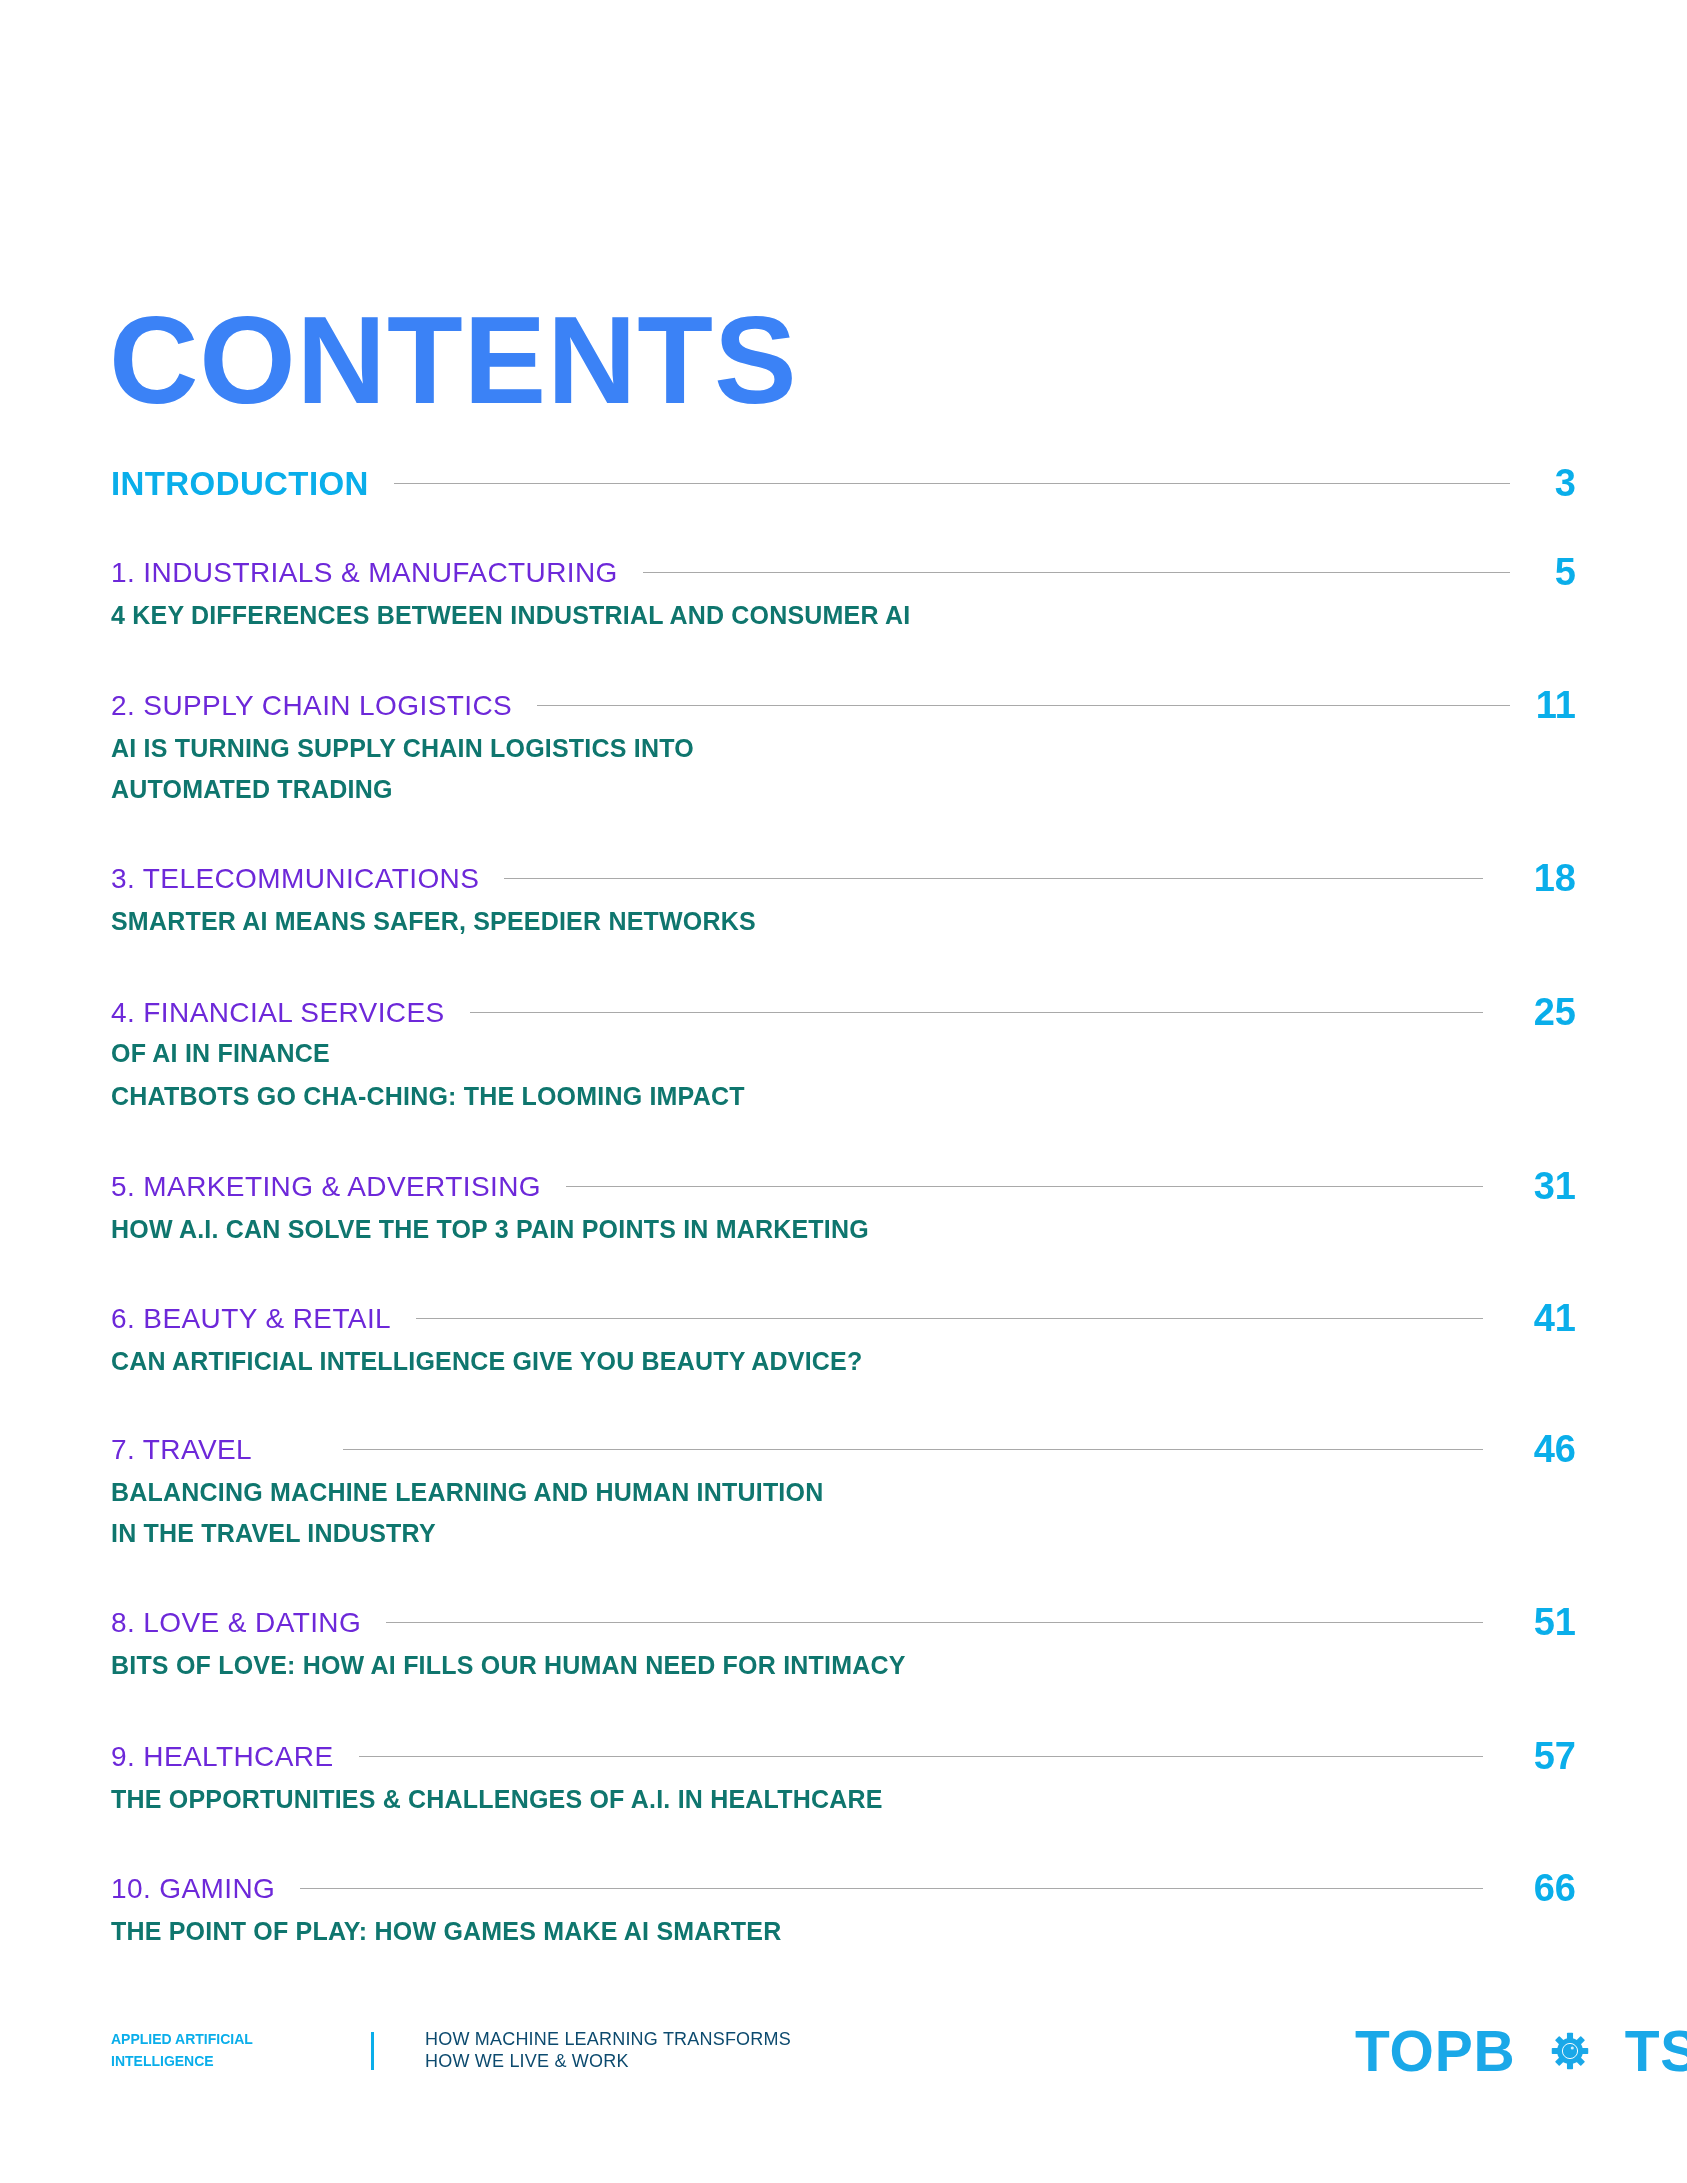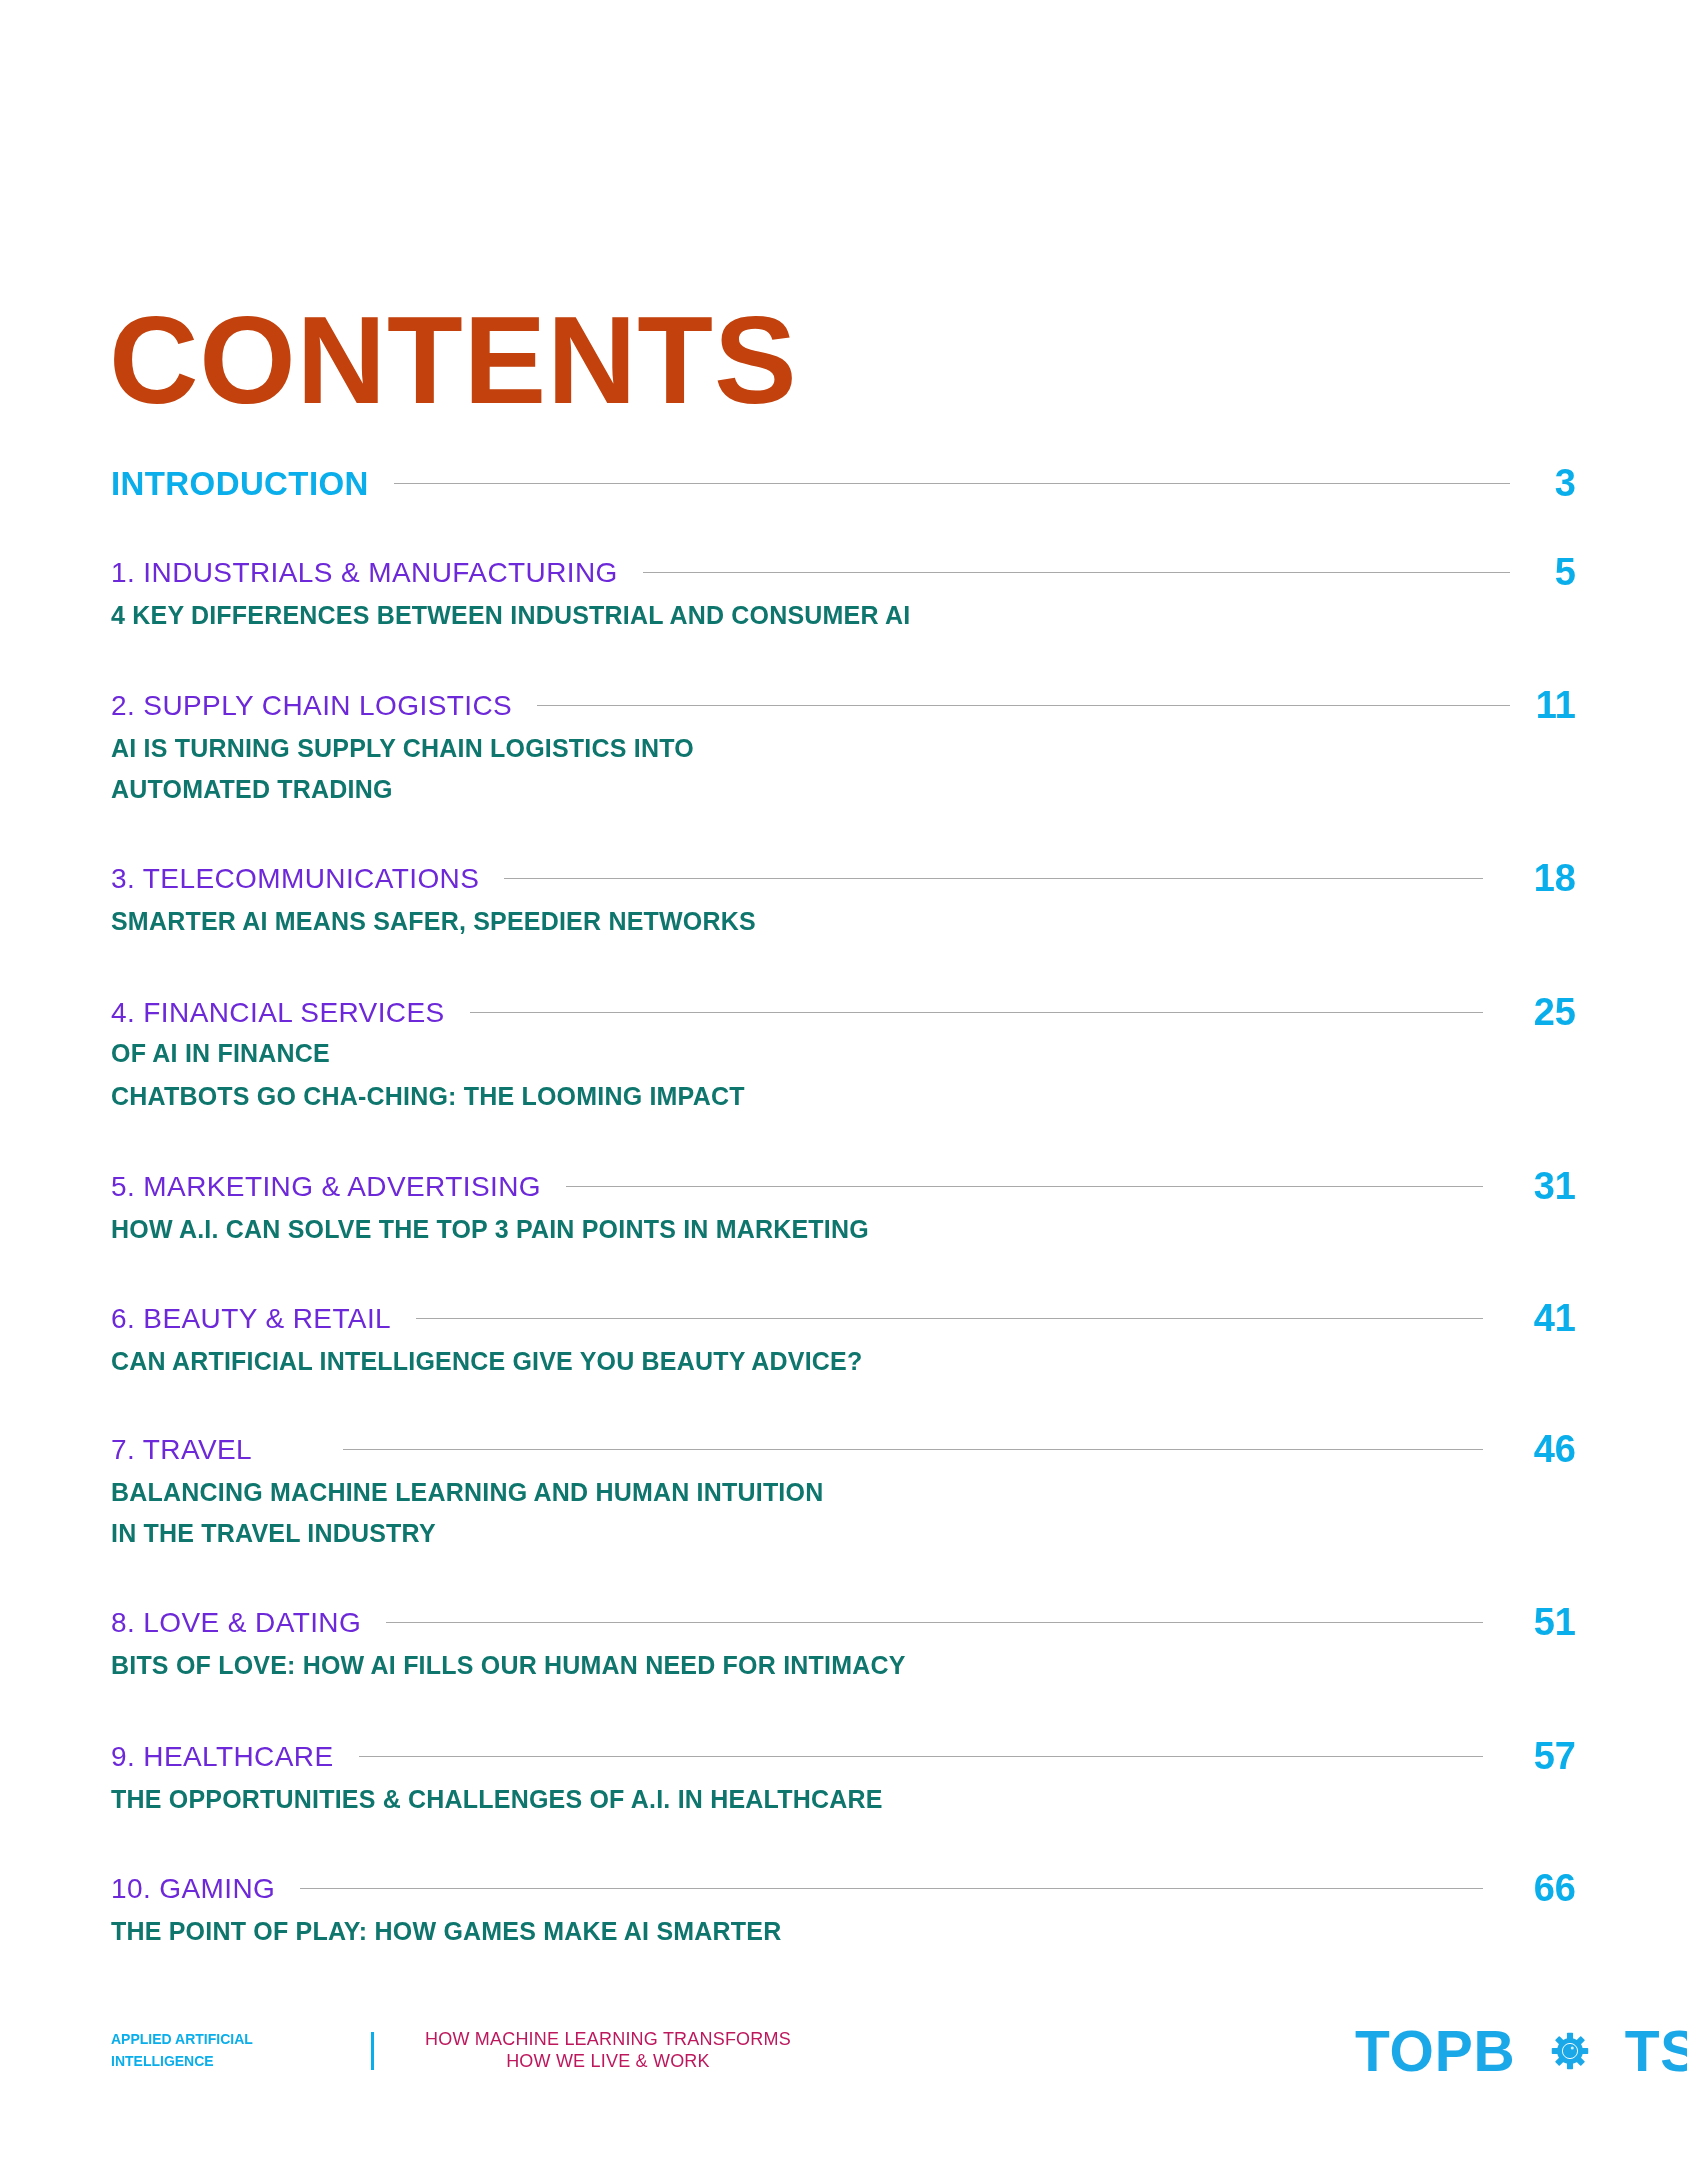--- a/index.html
+++ b/index.html
@@ -1,21 +1,21 @@
 <!DOCTYPE html>
 <html style="font-size:13px"><head>
 <meta charset="utf-8">
 <style>
   html, body { margin: 0; padding: 0; background: #ffffff; }
   body { width: 1687px; height: 2183px; position: relative; overflow: hidden;
          font-family: "Liberation Sans", sans-serif; }
   .page-title {
     position: absolute; left: 109px; top: 290px;
     font-family: "Liberation Sans", sans-serif; font-weight: 700;
-    font-size: 124px; line-height: 140px; color: #c2410c; letter-spacing: 0.8px;
+    font-size: 124px; line-height: 140px; color: #3b82f6; letter-spacing: 0.8px;
     margin: 0;
   }
   .entry { position: absolute; left: 111px; width: 1465px; }
   .entry-head { display: flex; align-items: center; height: 41px; }
   .entry-label {
     font-size: 28px; color: #6d28d9; white-space: nowrap; letter-spacing: 0.4px;
     font-family: "Liberation Sans", sans-serif; font-weight: 400;
   }
   .entry-label.intro { font-size: 33px; font-weight: 700; color: #0aaeea; letter-spacing: 0.4px; }
   .leader { flex: 1; height: 1.6px; background: #a9a9a9; margin: 0 25px 0 25px; }
@@ -30,21 +30,21 @@
   }
   .footer-left {
     position: absolute; left: 111px; top: 2028px;
     font-size: 14px; font-weight: 700; color: #0aaeea; line-height: 22px;
   }
   .footer-divider {
     position: absolute; left: 371px; top: 2032px; width: 2.5px; height: 38px; background: #0aaeea;
   }
   .footer-right {
     position: absolute; left: 425px; top: 2028px;
-    font-size: 18px; font-weight: 400; color: #be185d; line-height: 22px; letter-spacing: 0.2px; text-align: center;
+    font-size: 18px; font-weight: 400; color: #0c4a6e; line-height: 22px; letter-spacing: 0.2px;
   }
   .logo {
     position: absolute; left: 1355px; top: 2028px; height: 46px;
     display: flex; align-items: center;
     font-size: 57px; font-weight: 700; color: #1aa8e8; letter-spacing: 0.8px; line-height: 46px; gap: 34px;
   }
   .logo svg { width: 38px; height: 38px; margin: 0 1.6px; }
 </style>
 </head>
 <body>

